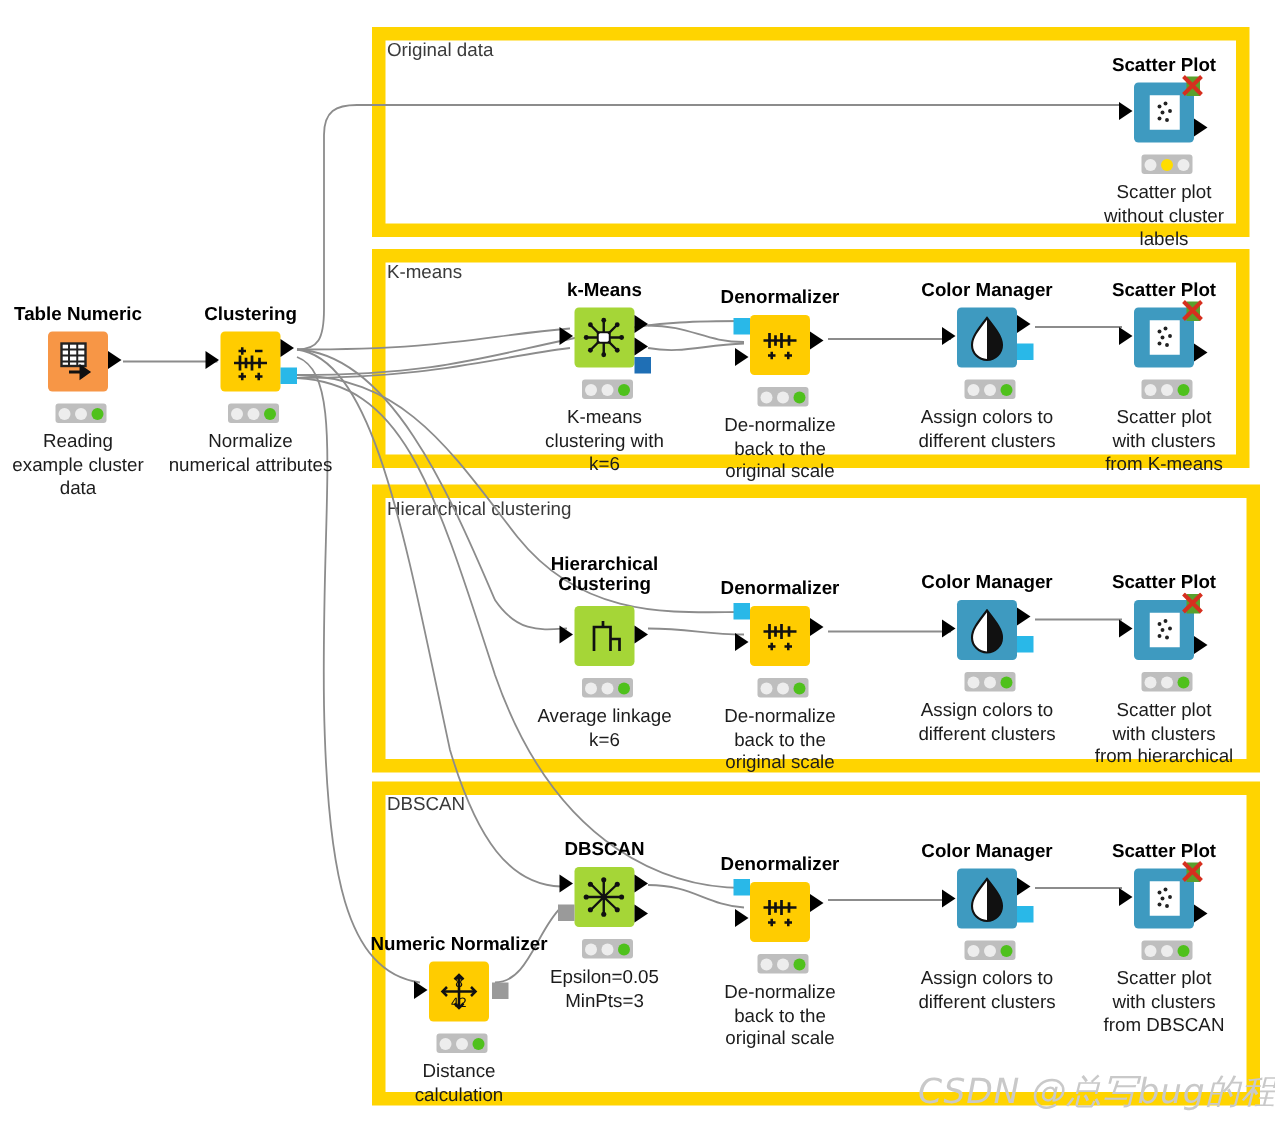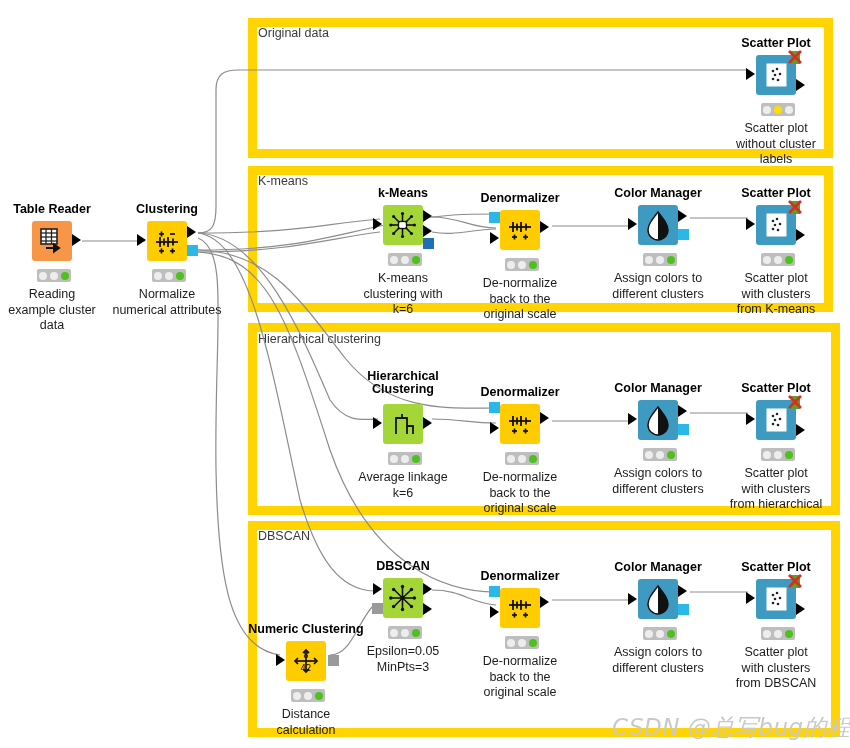--- a/index.html
+++ b/index.html
@@ -115,21 +115,21 @@
 
       <path d="M 432,590 C 462,590 470,603 496,605"></path>
 
       <path d="M 552,600 L 634,600"></path>
 
       <path d="M 690,592 L 748,592"></path>
     </g>
   </svg>
 
   <div class="node" style="left:4px;top:221px;">
-    <div class="node-title" style="top:-18px;">Table Reader</div>
+    <div class="node-title" style="top:-18px;">Table Numeric</div>
     <div class="node-body orange">
       <svg class="node-glyph" viewBox="0 0 40 40">
         <rect x="9" y="8" width="16" height="15" fill="#fff" stroke="#222" stroke-width="1.6"></rect>
         <line x1="9" y1="12" x2="25" y2="12" stroke="#222" stroke-width="1.3"></line>
         <line x1="9" y1="16" x2="25" y2="16" stroke="#222" stroke-width="1.3"></line>
         <line x1="9" y1="20" x2="25" y2="20" stroke="#222" stroke-width="1.3"></line>
         <line x1="14" y1="8" x2="14" y2="23" stroke="#222" stroke-width="1.3"></line>
         <line x1="19.5" y1="8" x2="19.5" y2="23" stroke="#222" stroke-width="1.3"></line>
         <path d="M14 27 L26 27 M22 23.5 L27 27 L22 30.5 Z" stroke="#111" stroke-width="2" fill="#111"></path>
       </svg>
@@ -456,21 +456,21 @@
     <div class="port-out" style="left:68px;top:25px;"></div>
     <div class="status green">
         <i></i>
         <i></i>
         <i></i>
       </div>
     <div class="node-desc">Epsilon=0.05<br>MinPts=3</div>
   </div>
 
   <div class="node" style="left:258px;top:641px;">
-    <div class="node-title" style="top:-18px;">Numeric Clustering</div>
+    <div class="node-title" style="top:-18px;">Numeric Normalizer</div>
     <div class="node-body yellow">
       <svg class="node-glyph" viewBox="0 0 40 40">
         <g stroke="#111" stroke-width="1.7" fill="none">
           <line x1="9" y1="20" x2="31" y2="20"></line>
           <path d="M12 17 L9 20 L12 23"></path>
             <path d="M28 17 L31 20 L28 23"></path>
           <line x1="20" y1="9" x2="20" y2="31"></line>
           <path d="M17 12 L20 9 L23 12"></path>
             <path d="M17 28 L20 31 L23 28"></path>
         </g>

